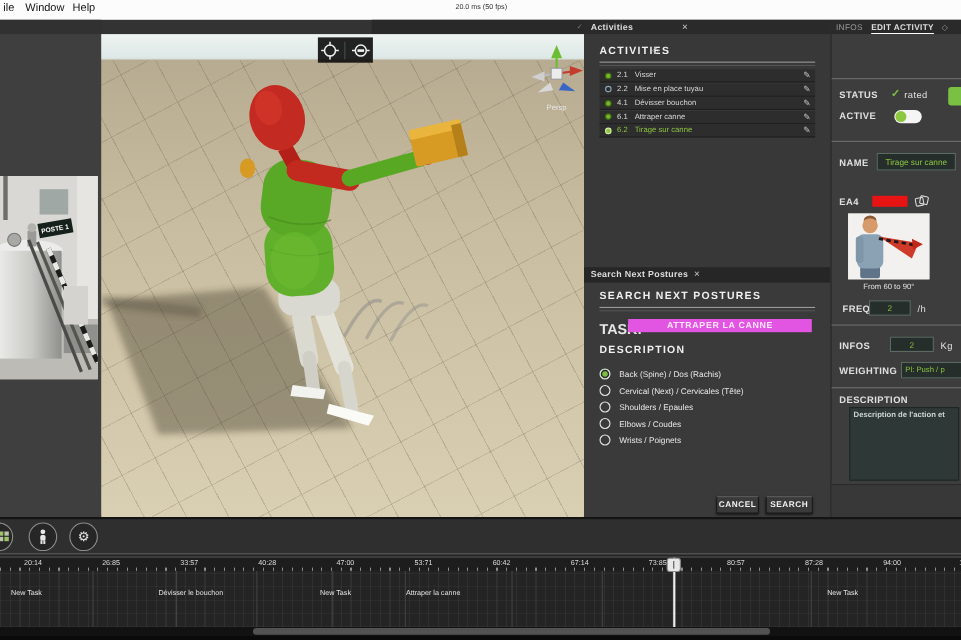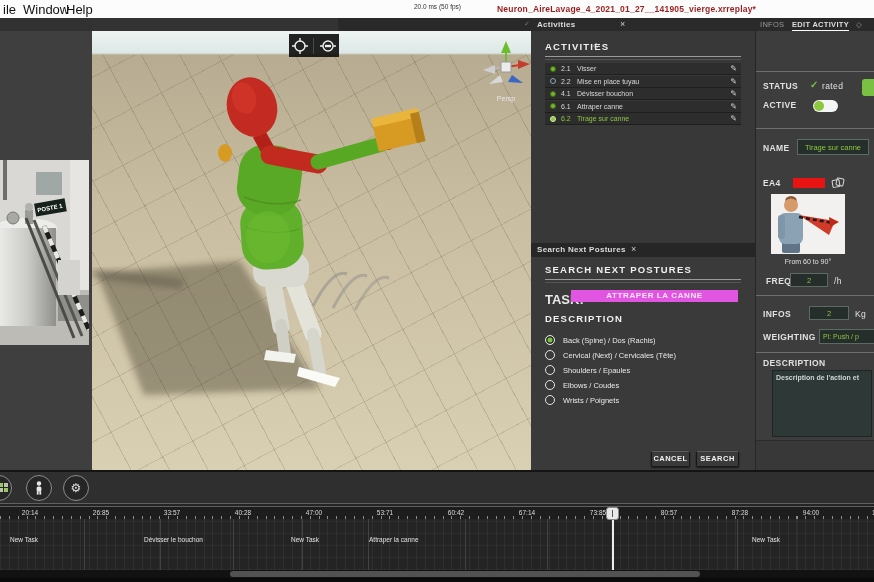--- a/index.html
+++ b/index.html
@@ -2,21 +2,21 @@
 <html><head>
 <meta charset="utf-8">
 <style>
   html,body{margin:0;padding:0;background:#000;}
   #app{position:relative;width:874px;height:582px;overflow:hidden;
        font-family:"Liberation Sans",sans-serif;background:#333;
        -webkit-font-smoothing:antialiased;}
   .abs{position:absolute;}
   
   #menubar{left:0;top:0;width:874px;height:18px;background:#fcfcfc;color:#111;}
-  .menu-item{position:absolute;top:2px;font-size:13px;color:#111;}
+  .menu-item{position:absolute;top:2px;font-size:10px;color:#111;}
   #fps-text{position:absolute;left:414px;top:3px;font-size:6.5px;color:#333;}
   #file-title{position:absolute;left:497px;top:4px;font-size:8.5px;font-weight:bold;color:#9c1d1d;letter-spacing:.2px;}
   
   .tabbar{top:18px;height:13px;background:#2a2a2a;}
   .tab-label{position:absolute;top:2px;font-size:8px;font-weight:bold;color:#ddd;letter-spacing:.3px;}
   .close-x{position:absolute;top:1px;font-size:9px;color:#ccc;cursor:pointer;}
   
   #left-panel{left:0;top:31px;width:92px;height:439px;background:#3f3f3f;}
   #left-tabbar{left:0;top:18px;width:92px;height:13px;background:#313131;}
   #photo{left:0;top:129px;width:89px;height:185px;}
@@ -113,21 +113,20 @@
 </head>
 <body>
 
 <div id="app">
 
   <div class="abs" id="menubar">
     <span class="menu-item" style="left:3px">ile</span>
     <span class="menu-item" style="left:23px">Window</span>
     <span class="menu-item" style="left:66px">Help</span>
     <span id="fps-text">20.0 ms (50 fps)</span>
-    <span id="file-title">Neuron_AireLavage_4_2021_01_27__141905_vierge.xrreplay*</span>
   </div>
 
   <div class="abs" id="left-tabbar"></div>
   <div class="abs" id="scene-tab-dark"></div>
 
   <div class="abs" id="left-panel">
     <svg class="abs" id="photo" viewBox="0 0 89 185">
       <defs>
         <linearGradient id="tg" x1="0" x2="1">
           <stop offset="0" stop-color="#efefed"></stop>

